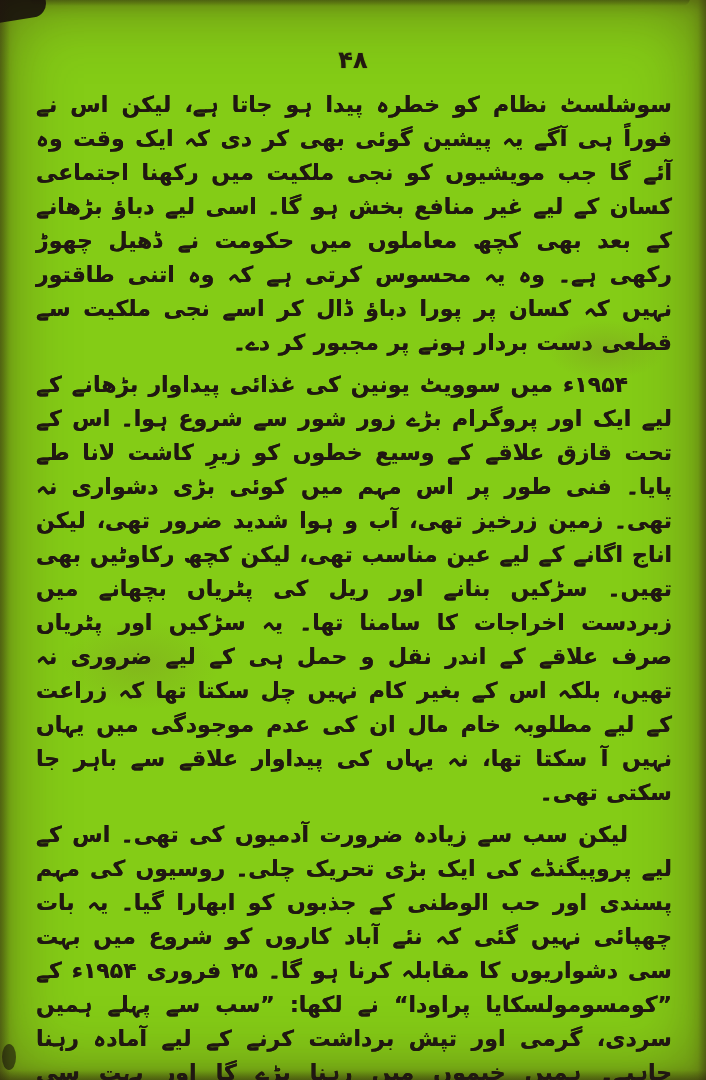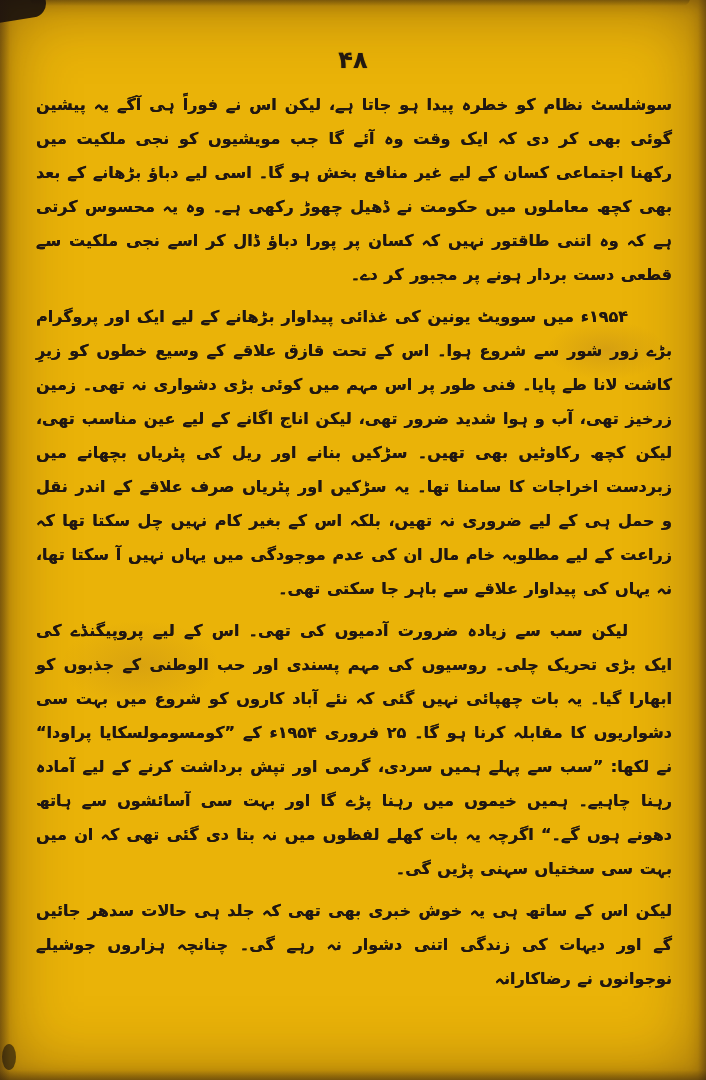--- a/index.html
+++ b/index.html
@@ -12,21 +12,21 @@
     position:relative;
     width:706px;
     height:1080px;
     margin:0 auto;
     overflow:hidden;
     background:
       radial-gradient(ellipse 130% 90% at 52% 38%, rgba(224,186,170,.55) 0%, rgba(0,0,0,0) 60%),
       radial-gradient(ellipse 80% 50% at 30% 75%, rgba(173,128,112,.35) 0%, rgba(0,0,0,0) 70%),
       radial-gradient(ellipse 60% 40% at 85% 15%, rgba(160,115,100,.30) 0%, rgba(0,0,0,0) 70%),
       linear-gradient(180deg, #bb8f80 0%, #cdaröt 0%, #c89e8f 8%, #cfa695 30%, #cda293 62%, #c29485 86%, #a97d6f 100%);
-    background-color:#eab308;
+    background-color:#84cc16;
     box-shadow:
       inset 0 0 70px rgba(62,30,20,.50),
       inset 0 0 18px rgba(40,18,10,.45);
   }
   
   .edge{
     position:absolute;
     background:#17100c;
     opacity:.9;
   }
@@ -89,21 +89,21 @@
   }
   .text-block{
     position:absolute;
     top:88px;
     right:34px;
     left:36px;
     bottom:18px;
     direction:rtl;
     text-align:justify;
     color:#201712;
-    font-size:16px;
+    font-size:22px;
     line-height:34px;
     font-weight:bold;
     text-shadow:0 0 .6px rgba(25,15,8,.85);
     word-spacing:1px;
   }
   .para{
     margin:0 0 8px 0;
   }
   .para.indent{
     text-indent:44px;

